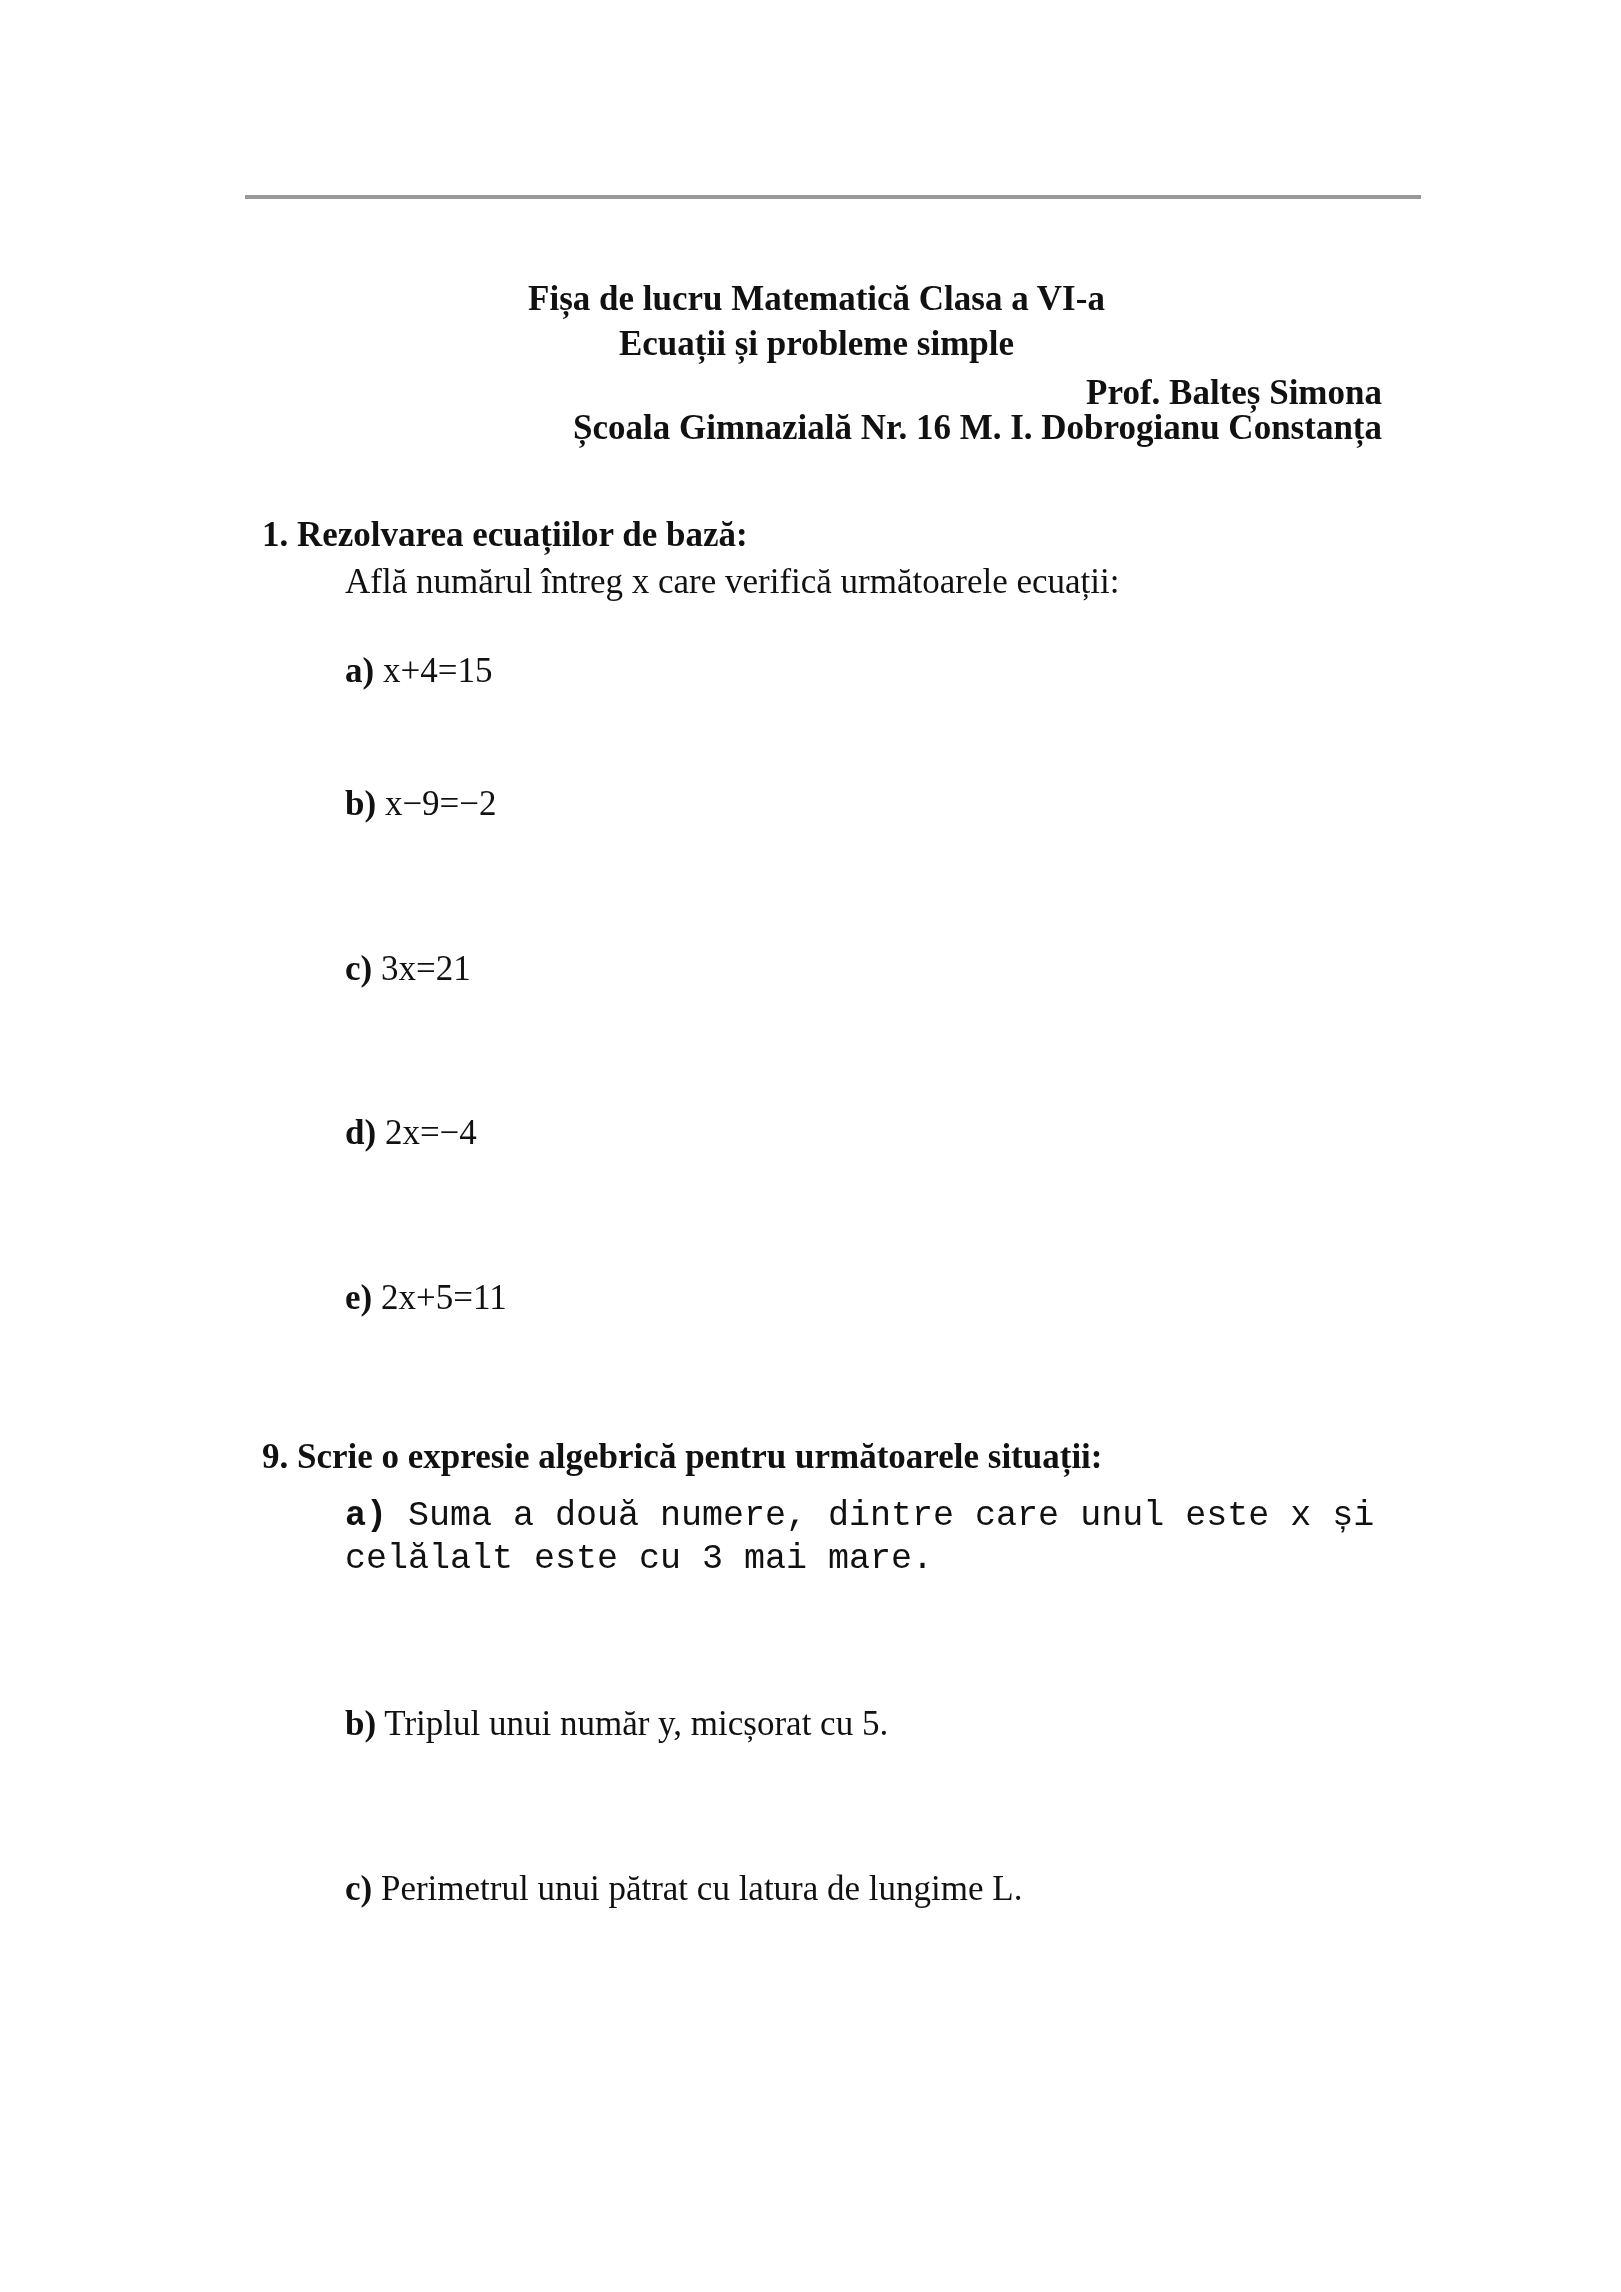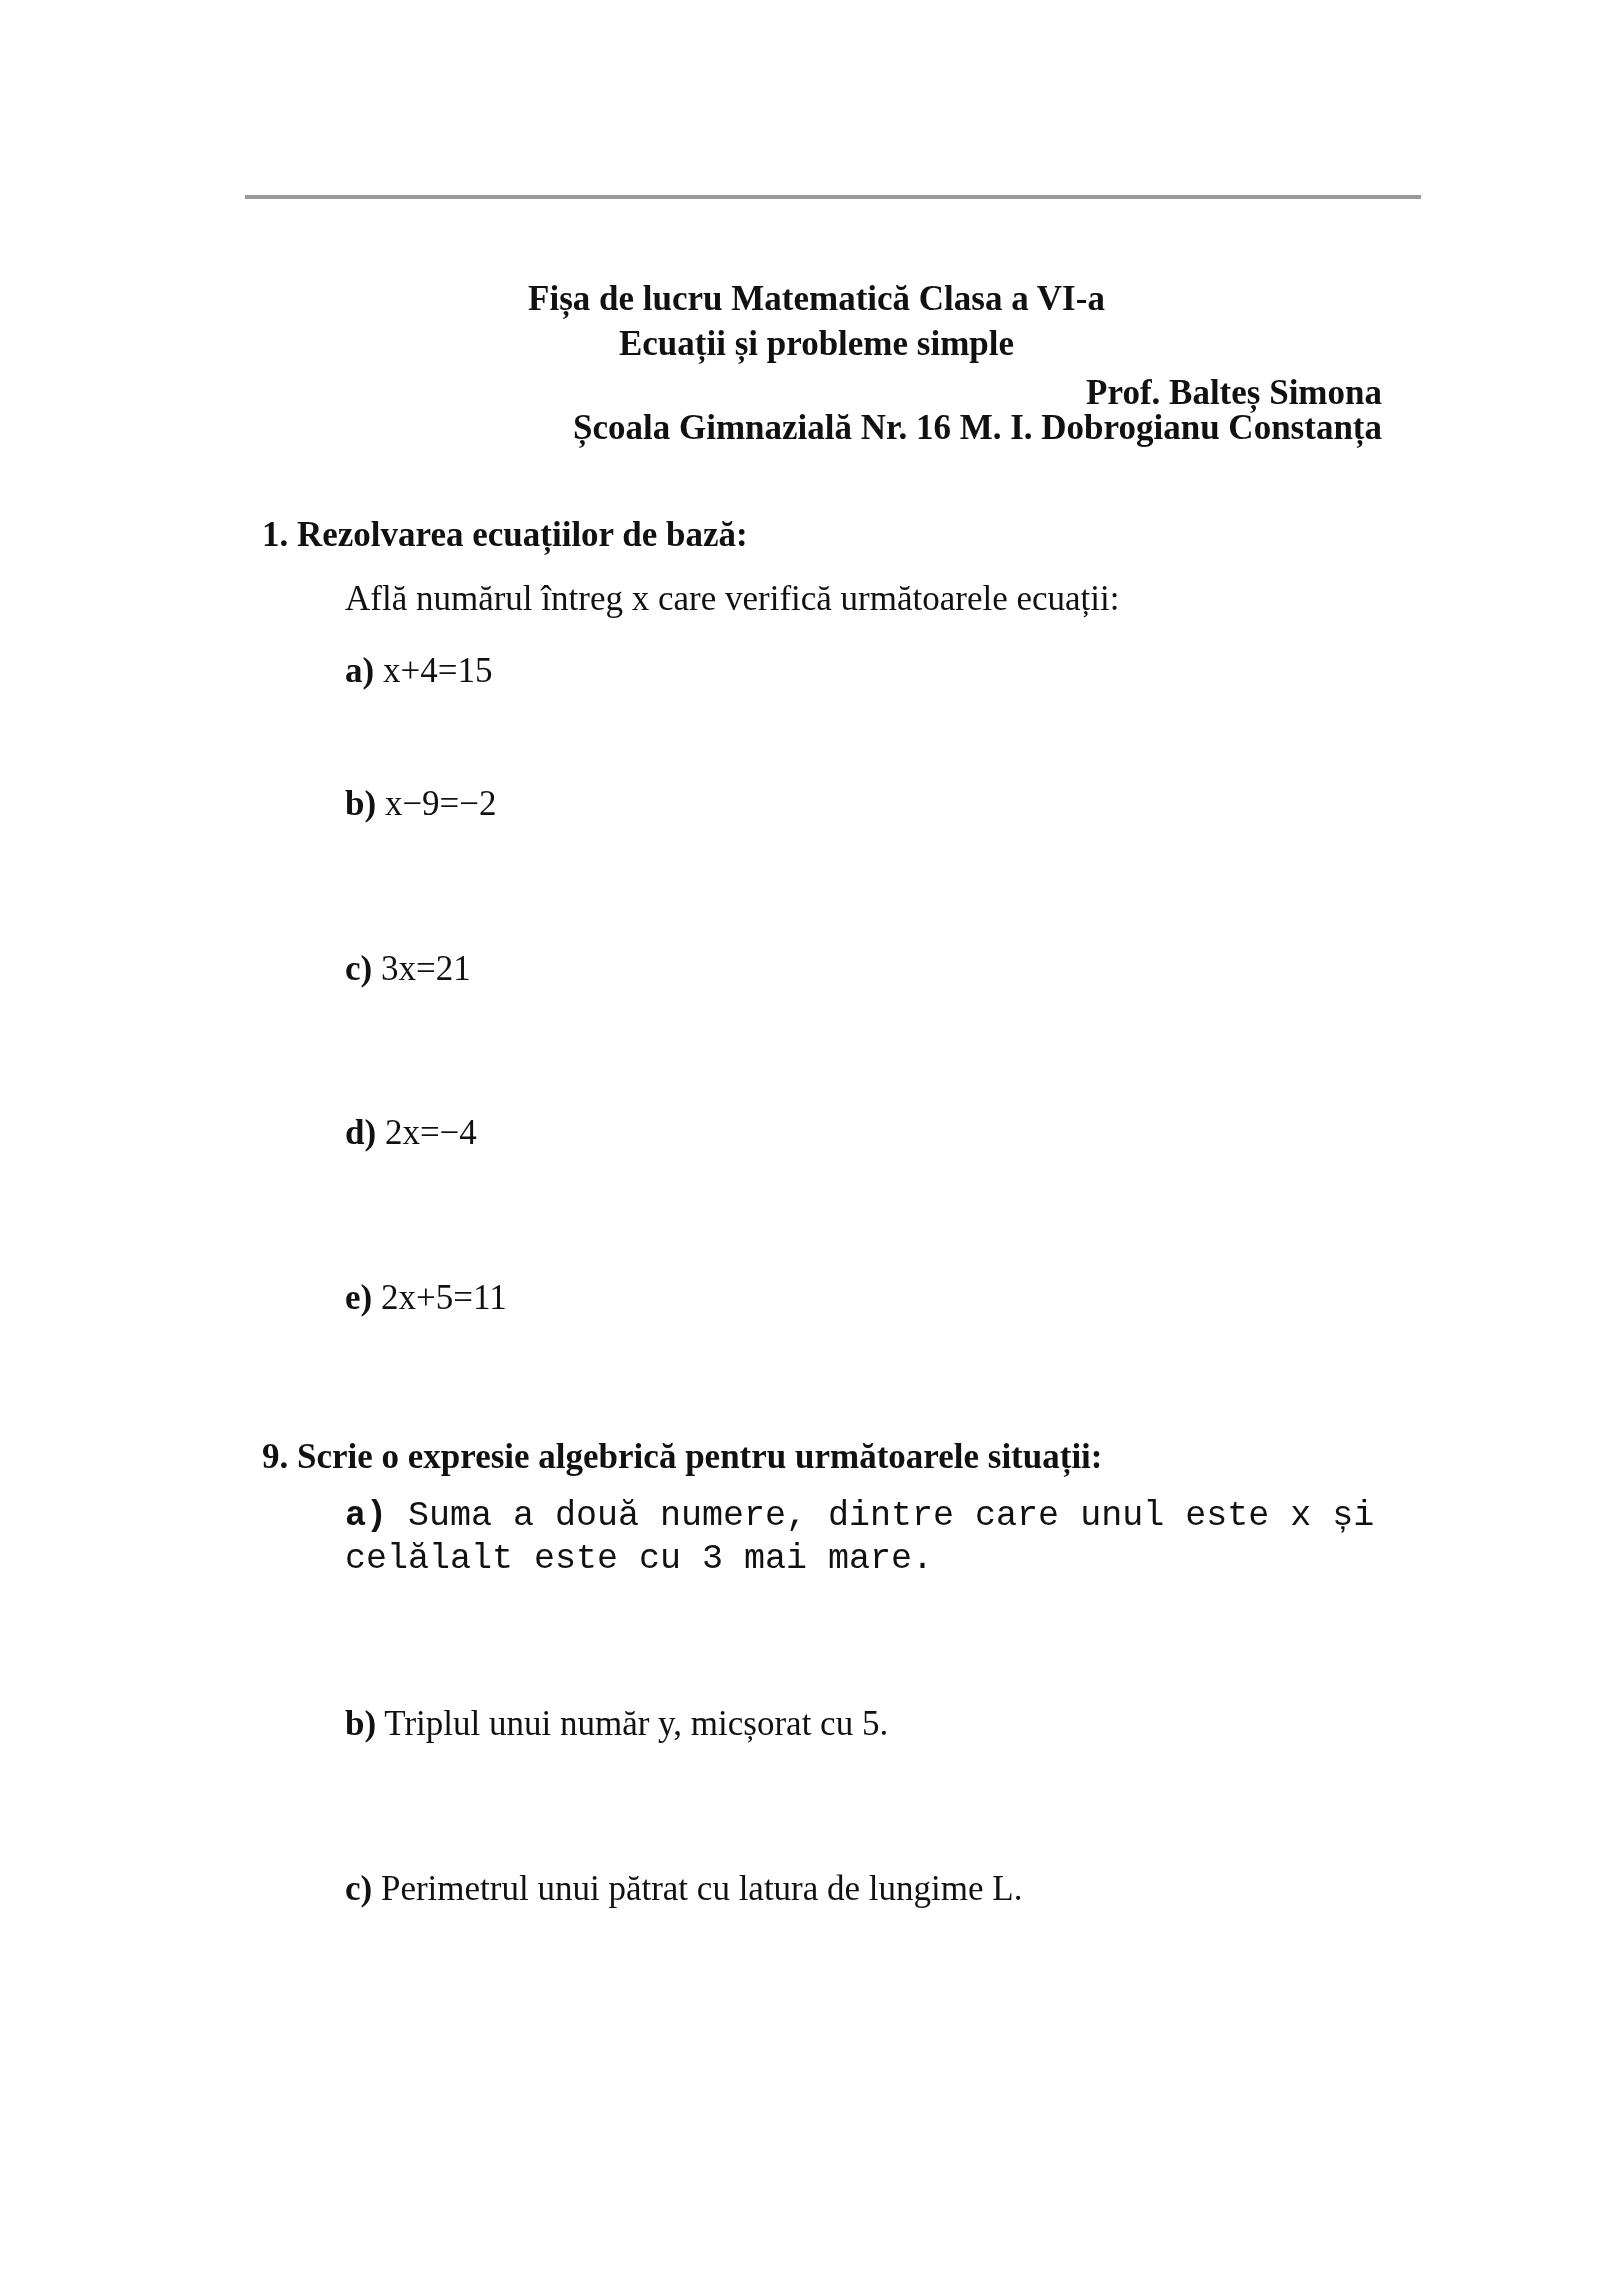--- a/index.html
+++ b/index.html
@@ -21,21 +21,21 @@
 <body>
 
 <div class="rule"></div>
 
 <div class="t bold title1">Fișa de lucru Matematică Clasa a VI-a</div>
 <div class="t bold title2">Ecuații și probleme simple</div>
 <div class="t bold author">Prof. Balteș Simona</div>
 <div class="t bold school">Școala Gimnazială Nr. 16 M. I. Dobrogianu Constanța</div>
 
 <div class="t h" style="top:517px">1. Rezolvarea ecuațiilor de bază:</div>
-<div class="t body" style="top:581px">Află numărul întreg x care verifică următoarele ecuații:</div>
+<div class="t body" style="top:564px">Află numărul întreg x care verifică următoarele ecuații:</div>
 
 <div class="t body" style="top:653px">
   <span class="lbl">a)</span><span> x+4=15</span>
 </div>
 <div class="t body" style="top:786px">
   <span class="lbl">b)</span><span> x−9=−2</span>
 </div>
 <div class="t body" style="top:951px">
   <span class="lbl">c)</span><span> 3x=21</span>
 </div>

